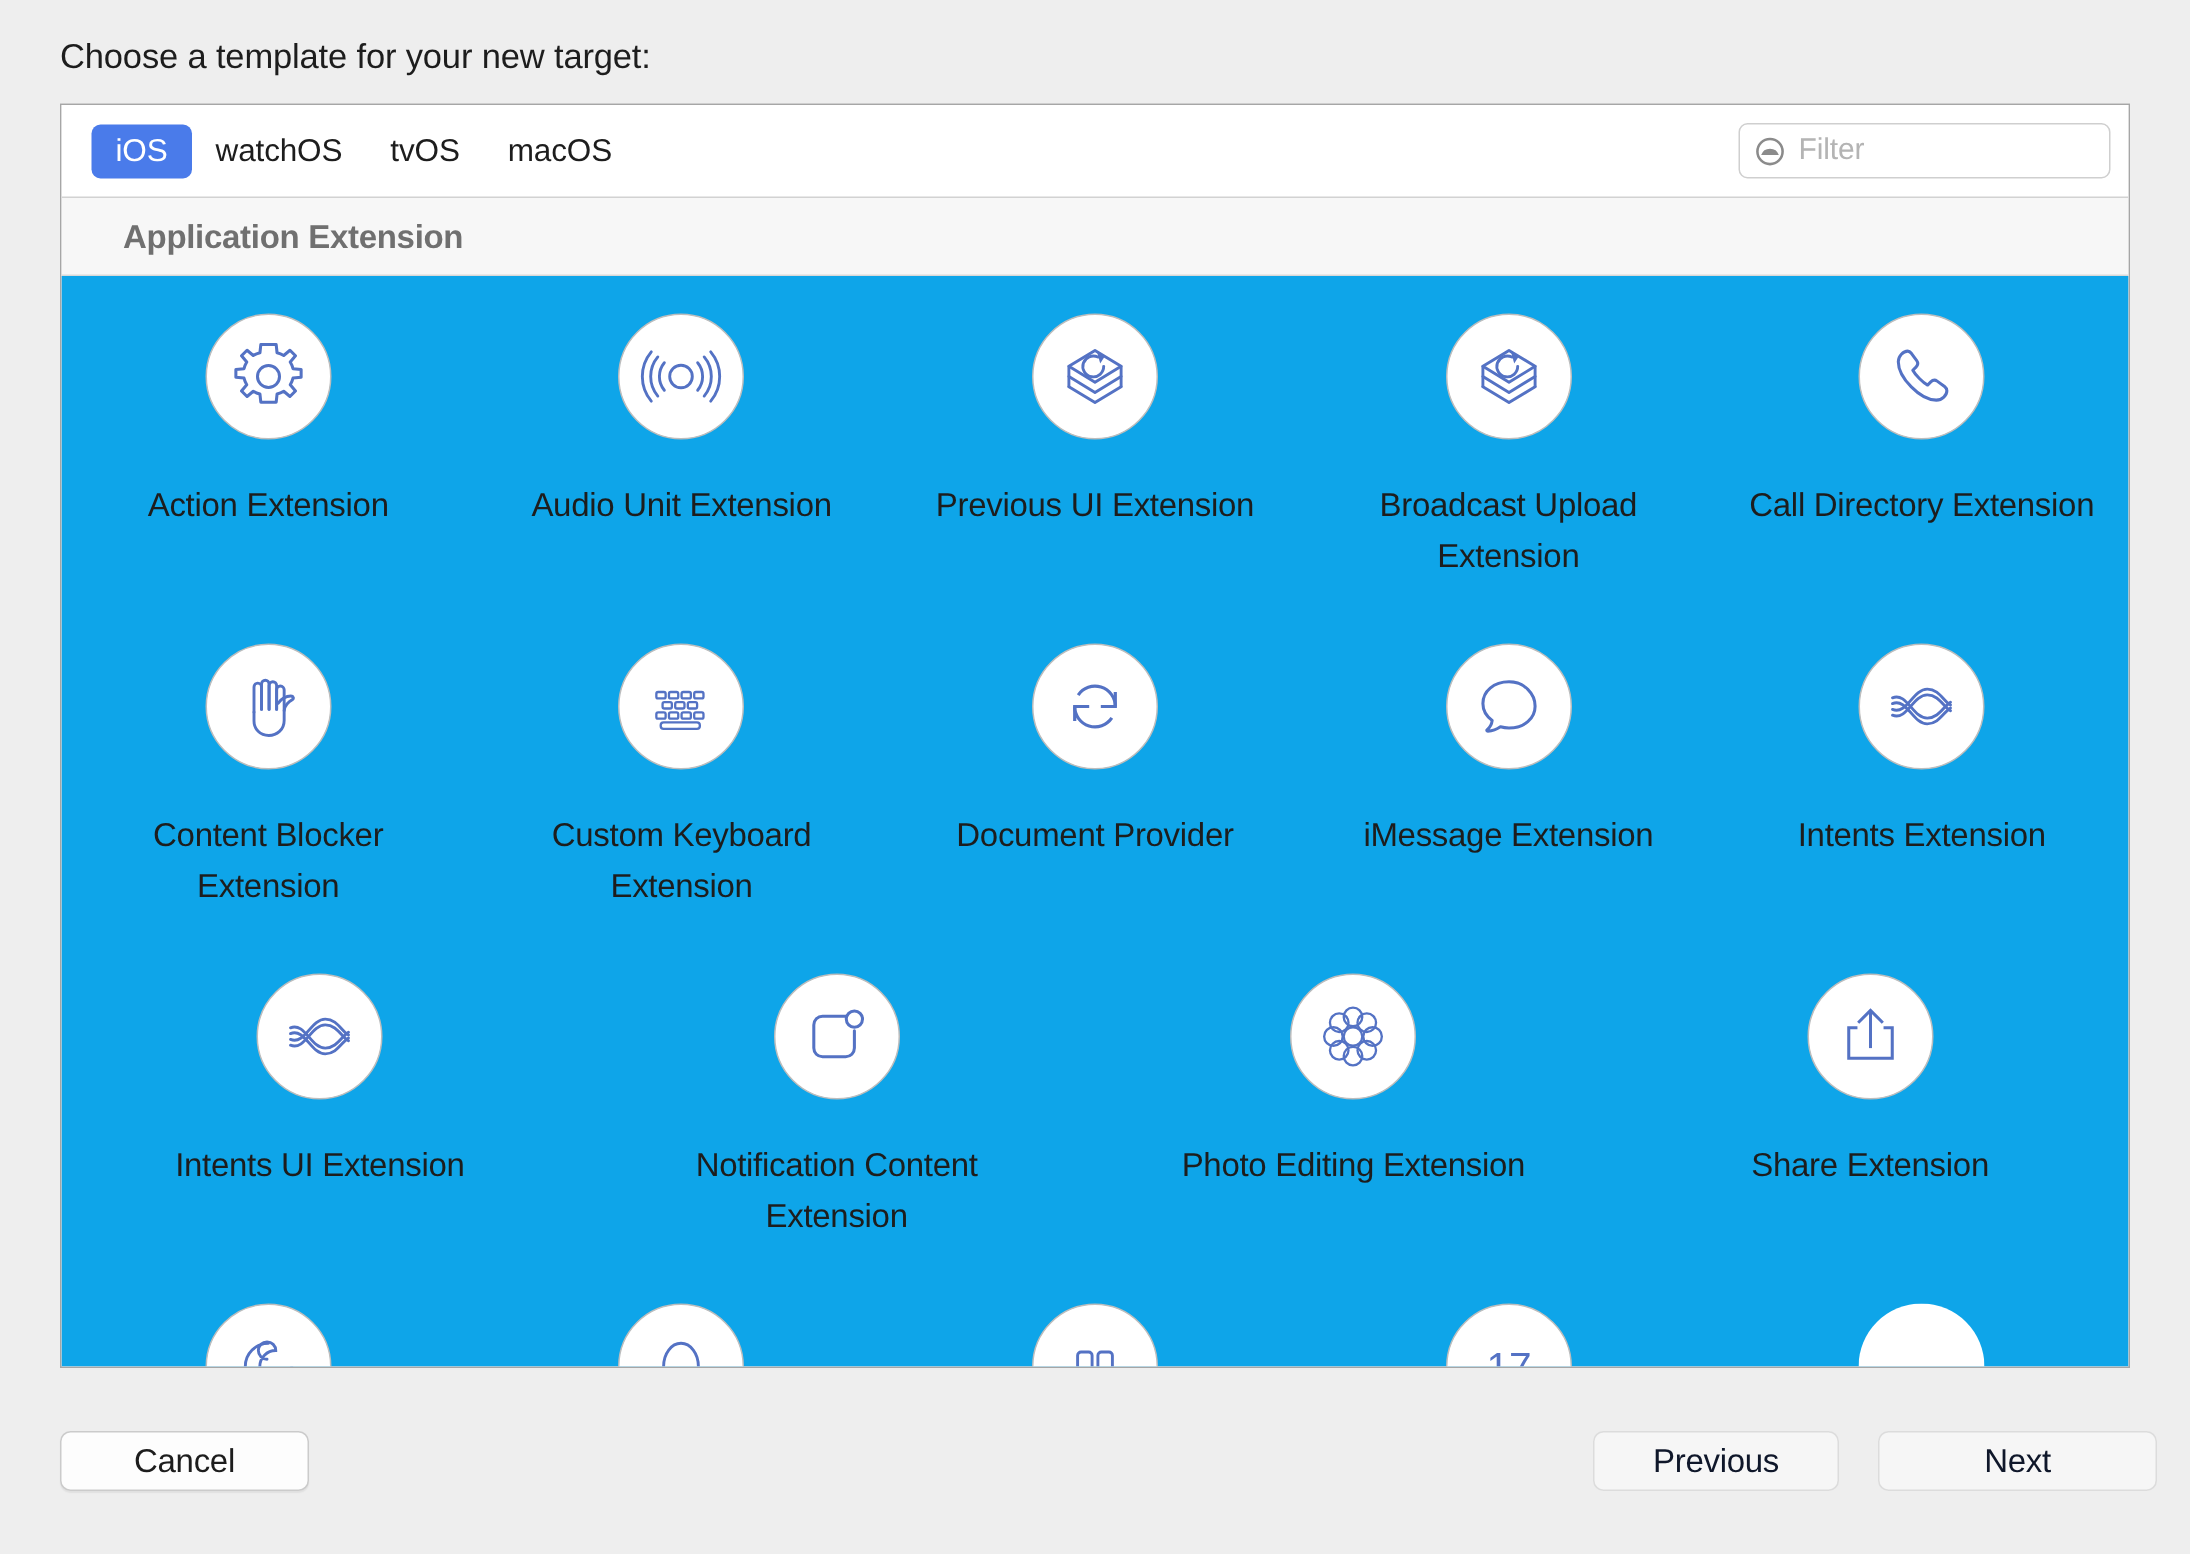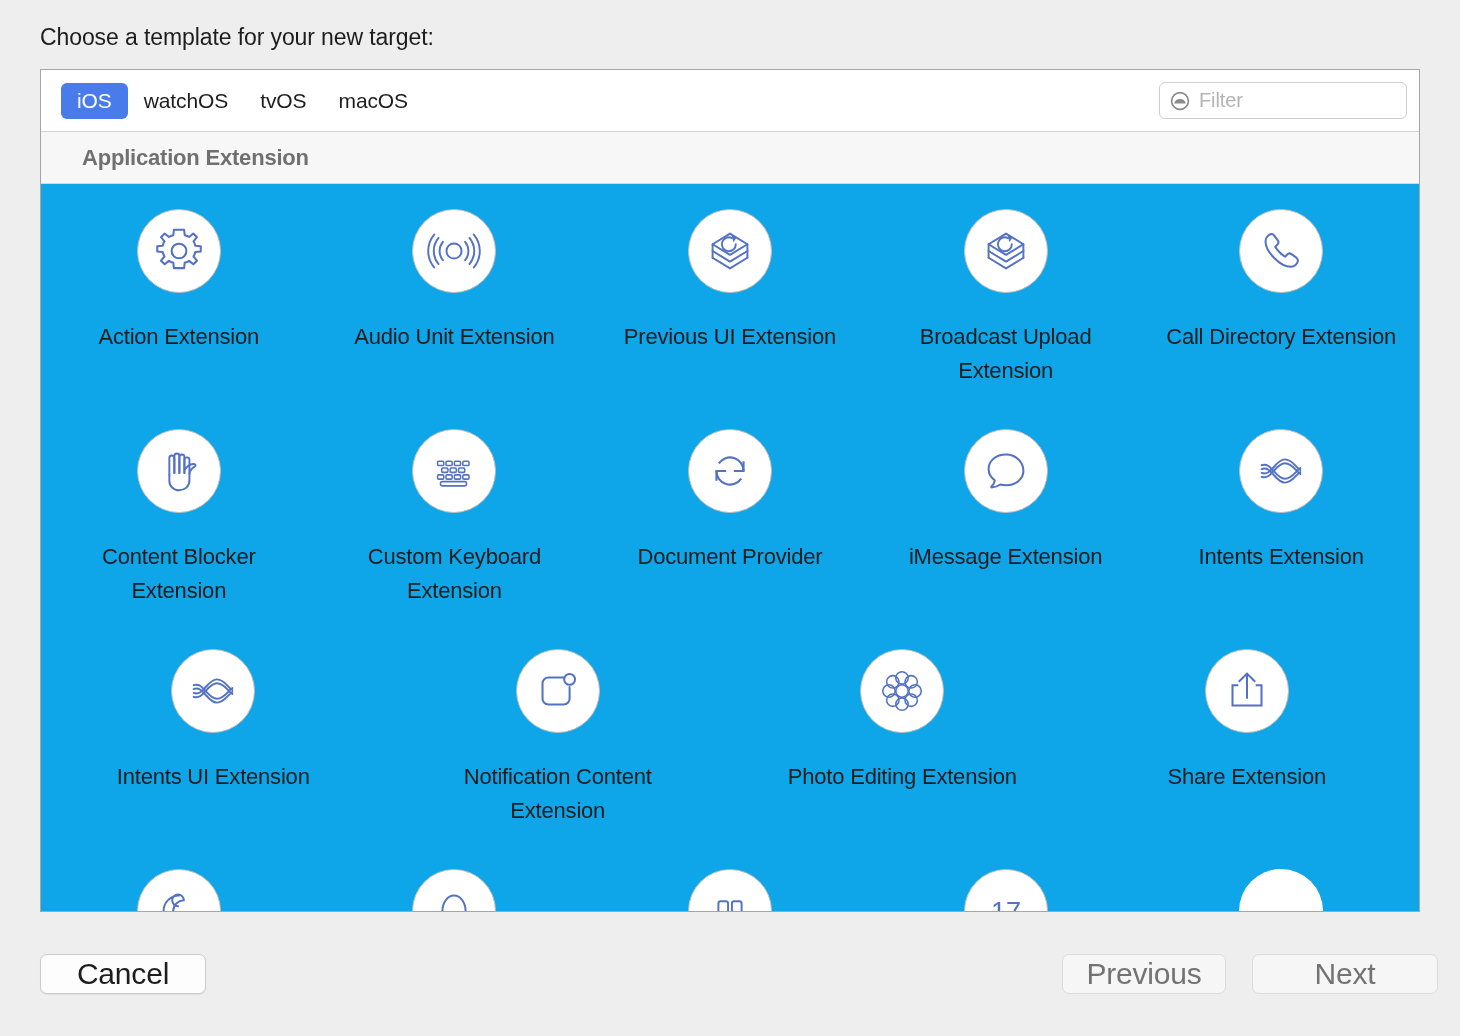--- a/index.html
+++ b/index.html
@@ -174,32 +174,32 @@
     top: 936px;
     width: 1460px;
     height: 70px;
   }
   .btn {
     position: absolute;
     height: 40px;
     border-radius: 7px;
     border: 1px solid #cbcbcb;
     background: #fdfdfd;
-    font-size: 30px;
+    font-size: 22px;
     color: #1d1d1d;
     display: flex;
     align-items: center;
     justify-content: center;
     box-sizing: border-box;
     letter-spacing: -0.2px;
     box-shadow: 0 1px 1px rgba(0,0,0,0.06);
     cursor: default;
   }
   .btn.disabled {
-    color: #737373;
+    color: #0f172a;
     background: #f6f6f6;
     border-color: #dcdcdc;
     box-shadow: none;
   }
   .btn-cancel { left: 40px;  top: 18px; width: 166px; }
   .btn-prev   { left: 1062px; top: 18px; width: 164px; }
   .btn-next   { left: 1252px; top: 18px; width: 186px; }
 </style>
 </head>
 <body>

